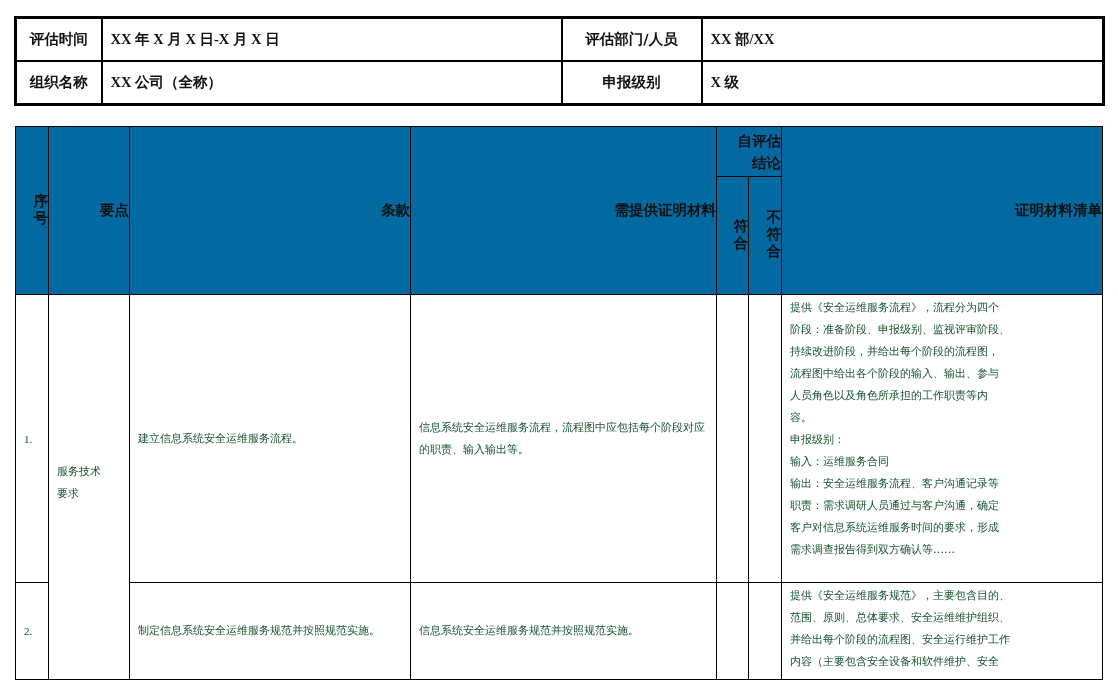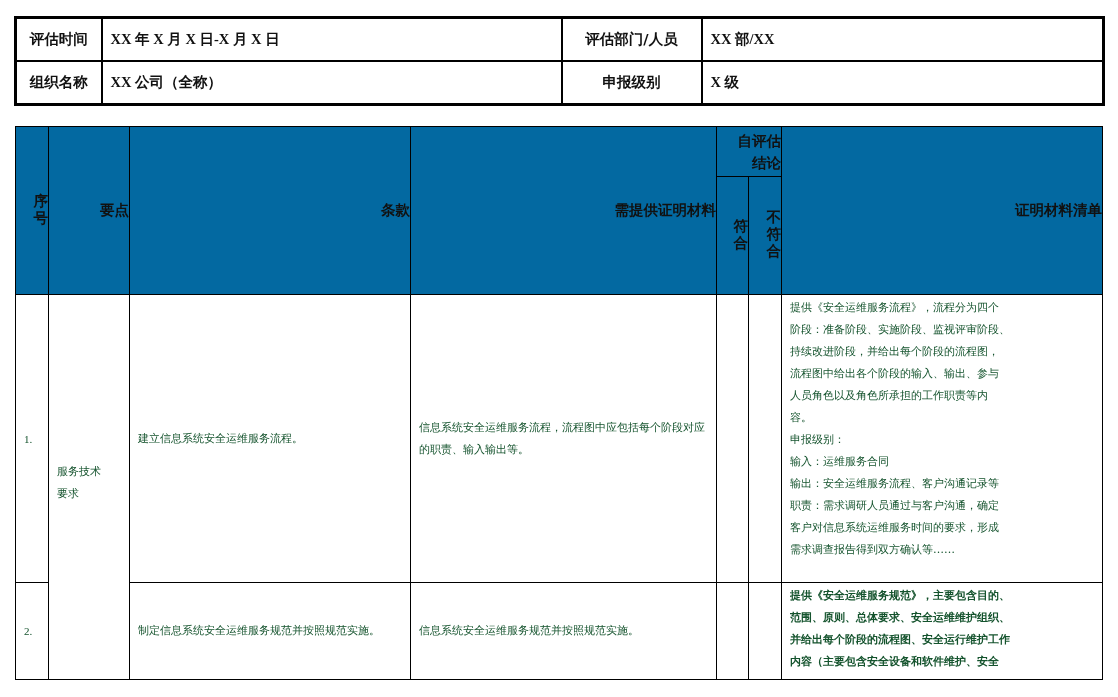--- a/index.html
+++ b/index.html
@@ -87,21 +87,21 @@
     .main-table tbody td.top {
       vertical-align: top;
       padding-top: 2px;
       padding-left: 8px;
       padding-right: 4px;
     }
     .main-table tbody td.top .line { display: block; white-space: nowrap; }
     .row1 { height: 288px; }
     .row2 { height: 96px; }
     .row2 td.top { overflow: hidden; }
-    .clip { height: 94px; overflow: hidden; font-weight: bold; }
+    .clip { height: 94px; overflow: hidden; }
   </style>
 </head>
 <body>
 
 <table class="info-table">
   <colgroup>
     <col style="width:86px">
     <col style="width:460px">
     <col style="width:140px">
     <col style="width:402px">
@@ -151,21 +151,21 @@
       <td class="num">1.</td>
       <td rowspan="2" style="vertical-align:top; padding-top:166px;border-radius:22px;">
         <span style="display:inline-block;width:4.2em;">服务技术要求</span>
       </td>
       <td>建立信息系统安全运维服务流程。</td>
       <td>信息系统安全运维服务流程，流程图中应包括每个阶段对应的职责、输入输出等。</td>
       <td></td>
       <td></td>
       <td class="top">
         <span class="line">提供《安全运维服务流程》，流程分为四个</span>
-        <span class="line">阶段：准备阶段、实施阶段、监视评审阶段、</span>
+        <span class="line">阶段：准备阶段、申报级别、监视评审阶段、</span>
         <span class="line">持续改进阶段，并给出每个阶段的流程图，</span>
         <span class="line">流程图中给出各个阶段的输入、输出、参与</span>
         <span class="line">人员角色以及角色所承担的工作职责等内</span>
         <span class="line">容。</span>
         <span class="line">申报级别：</span>
         <span class="line">输入：运维服务合同</span>
         <span class="line">输出：安全运维服务流程、客户沟通记录等</span>
         <span class="line">职责：需求调研人员通过与客户沟通，确定</span>
         <span class="line">客户对信息系统运维服务时间的要求，形成</span>
         <span class="line">需求调查报告得到双方确认等……</span>

